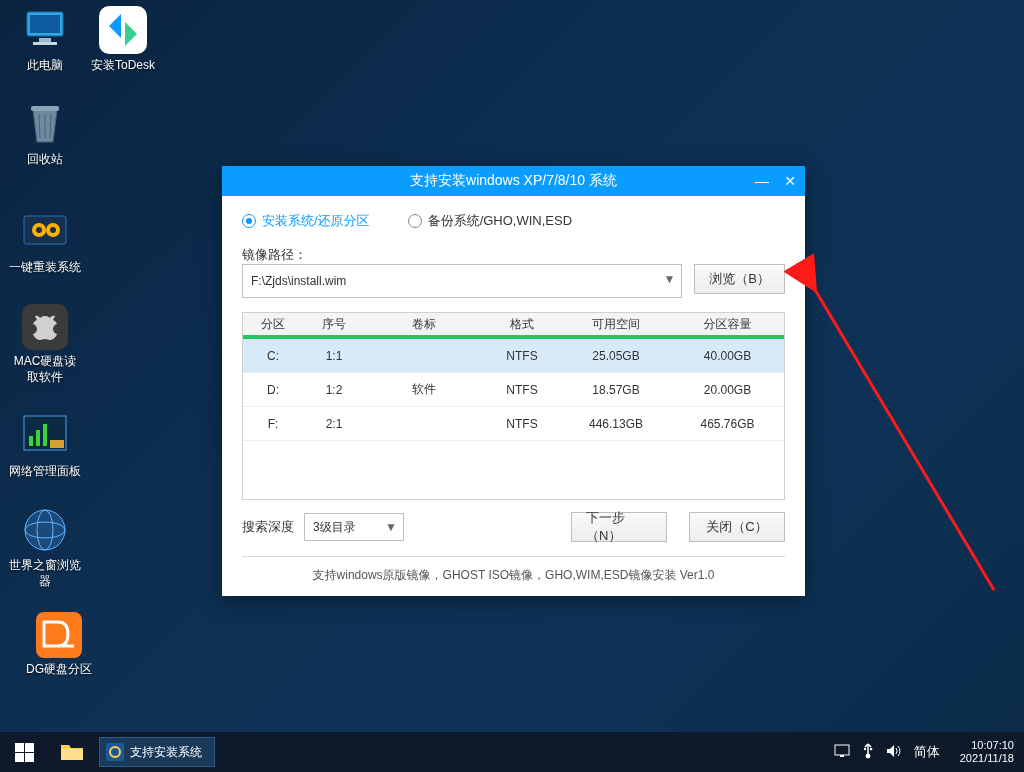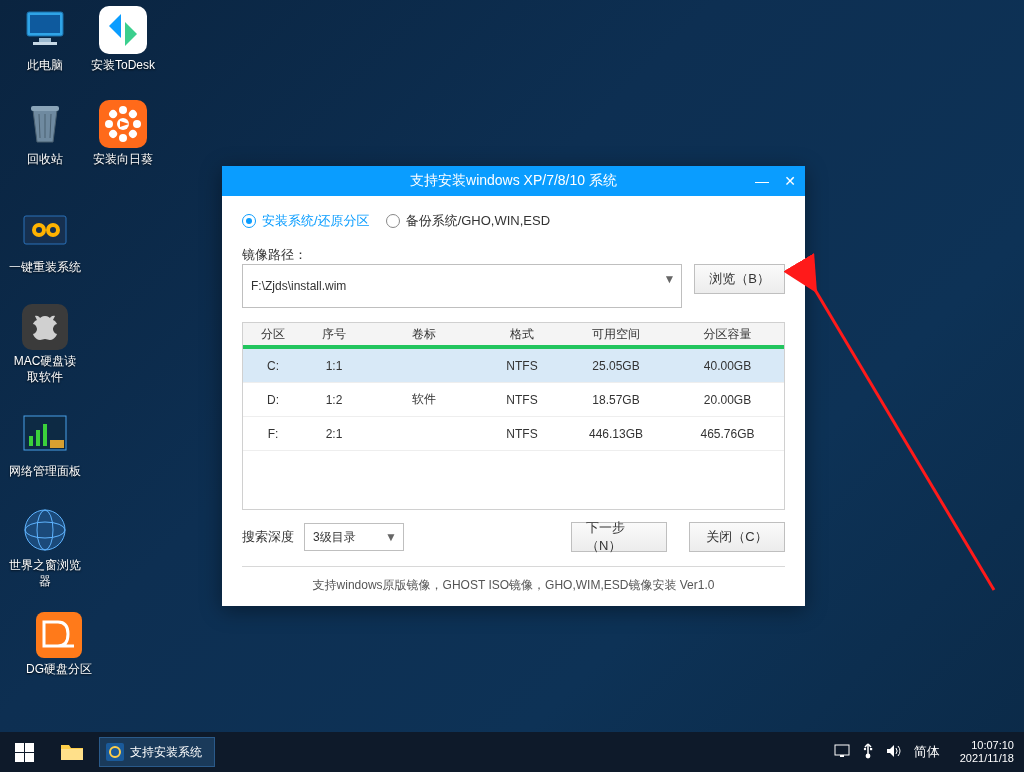--- a/index.html
+++ b/index.html
@@ -11,29 +11,29 @@
 .dicon { position:absolute; width:74px; text-align:center; color:#fff; font-size:12px; cursor:pointer; }
 .dicon .glyph { width:48px; height:48px; margin:0 auto 4px auto; border-radius:6px; display:flex; align-items:center; justify-content:center; }
 .dicon .lbl { text-shadow:0 1px 2px rgba(0,0,0,.8); line-height:1.3; }
 
 
 .win { position:absolute; left:222px; top:166px; width:583px; background:#fff; box-shadow:0 4px 20px rgba(0,0,0,.4); }
 .titlebar { height:30px; background:#0a9dff; color:#fff; display:flex; align-items:center; justify-content:center; position:relative; font-size:14px; }
 .titlebar .controls { position:absolute; right:6px; top:0; height:100%; display:flex; align-items:center; gap:10px; }
 .titlebar .controls span { cursor:pointer; font-size:14px; width:18px; text-align:center; }
 .body { padding:16px 20px 12px 20px; color:#333; font-size:13px; }
-.radiorow { display:flex; align-items:center; gap:16px; margin-bottom:16px; }
+.radiorow { display:flex; align-items:center; gap:38px; margin-bottom:16px; }
 .radiorow label { display:flex; align-items:center; gap:6px; cursor:pointer; }
 .radio { width:14px; height:14px; border:1px solid #888; border-radius:50%; display:inline-flex; align-items:center; justify-content:center; }
 .radio.sel { border-color:#0a9dff; }
 .radio.sel::after { content:""; width:6px; height:6px; background:#0a9dff; border-radius:50%; }
 .lbl-sel { color:#0a9dff; }
 .pathlbl { }
 .pathrow { display:flex; gap:12px; margin-bottom:14px; }
-.pathinput { flex:1; height:44px; border:1px solid #bfbfbf; display:flex; align-items:center; padding:0 8px; background:#fff; position:relative; font-family:Consolas,monospace; font-size:12px; }
+.pathinput { flex:1; height:34px; border:1px solid #bfbfbf; display:flex; align-items:center; padding:0 8px; background:#fff; position:relative; font-family:Consolas,monospace; font-size:12px; }
 .pathinput .dd { position:absolute; right:6px; top:7px; color:#666; }
 .btn { height:30px; padding:0 14px; border:1px solid #bfbfbf; background:linear-gradient(#fafafa,#ececec); display:flex; align-items:center; cursor:pointer; font-size:13px; }
 .table { border:1px solid #d0d0d0; }
 .thead { display:flex; background:#f4f4f4; border-bottom:4px solid #22c55e; height:26px; font-size:12px; }
 .thead div, .trow div { display:flex; align-items:center; justify-content:center; font-size:12px; }
 .c1{width:60px}.c2{width:62px}.c3{width:118px}.c4{width:78px}.c5{width:110px}.c6{flex:1}
 .trow { display:flex; height:34px; border-bottom:1px solid #eee; }
 .trow.sel { background:#d8e9f7; }
 .tbody { min-height:160px; }
 .bottomrow { display:flex; align-items:center; gap:10px; margin-top:12px; }
@@ -137,41 +137,20 @@
   </div>
 
   <div class="dicon" style="left:86px;top:6px">
     <div class="glyph" style="background:#fff;border-radius:10px;width:48px;height:48px">
         <svg width="48" height="48" viewBox="0 0 48 48">
           <path d="M10 20 L22 8 L22 32 Z" fill="#0a9dff"></path>
           <path d="M26 16 L38 28 L26 40 Z" fill="#3bcf8e"></path>
         </svg>
       </div>
     <div class="lbl">安装ToDesk</div>
-  </div>
-  <div class="dicon" style="left:86px;top:100px">
-    <div class="glyph" style="background:#ff6a1a;border-radius:10px;width:48px;height:48px;display:flex;align-items:center;justify-content:center">
-        <svg width="40" height="40" viewBox="0 0 40 40">
-          <g fill="#fff">
-            <circle cx="20" cy="20" r="6"></circle>
-            <g transform="translate(20,20)">
-              <path d="M0-18a3 3 0 0 1 0 8 3 3 0 0 1 0-8" transform="rotate(0)"></path>
-              <path d="M0-18a3 3 0 0 1 0 8 3 3 0 0 1 0-8" transform="rotate(45)"></path>
-              <path d="M0-18a3 3 0 0 1 0 8 3 3 0 0 1 0-8" transform="rotate(90)"></path>
-              <path d="M0-18a3 3 0 0 1 0 8 3 3 0 0 1 0-8" transform="rotate(135)"></path>
-              <path d="M0-18a3 3 0 0 1 0 8 3 3 0 0 1 0-8" transform="rotate(180)"></path>
-              <path d="M0-18a3 3 0 0 1 0 8 3 3 0 0 1 0-8" transform="rotate(225)"></path>
-              <path d="M0-18a3 3 0 0 1 0 8 3 3 0 0 1 0-8" transform="rotate(270)"></path>
-              <path d="M0-18a3 3 0 0 1 0 8 3 3 0 0 1 0-8" transform="rotate(315)"></path>
-            </g>
-          </g>
-          <polygon points="17,17 26,20 17,23" fill="#ff6a1a"></polygon>
-        </svg>
-      </div>
-    <div class="lbl">安装向日葵</div>
   </div>
 </div>
 
 <div class="win">
   <div class="titlebar">
     <span>支持安装windows XP/7/8/10 系统</span>
     <div class="controls">
       <span>—</span>
       <span>✕</span>
     </div>

